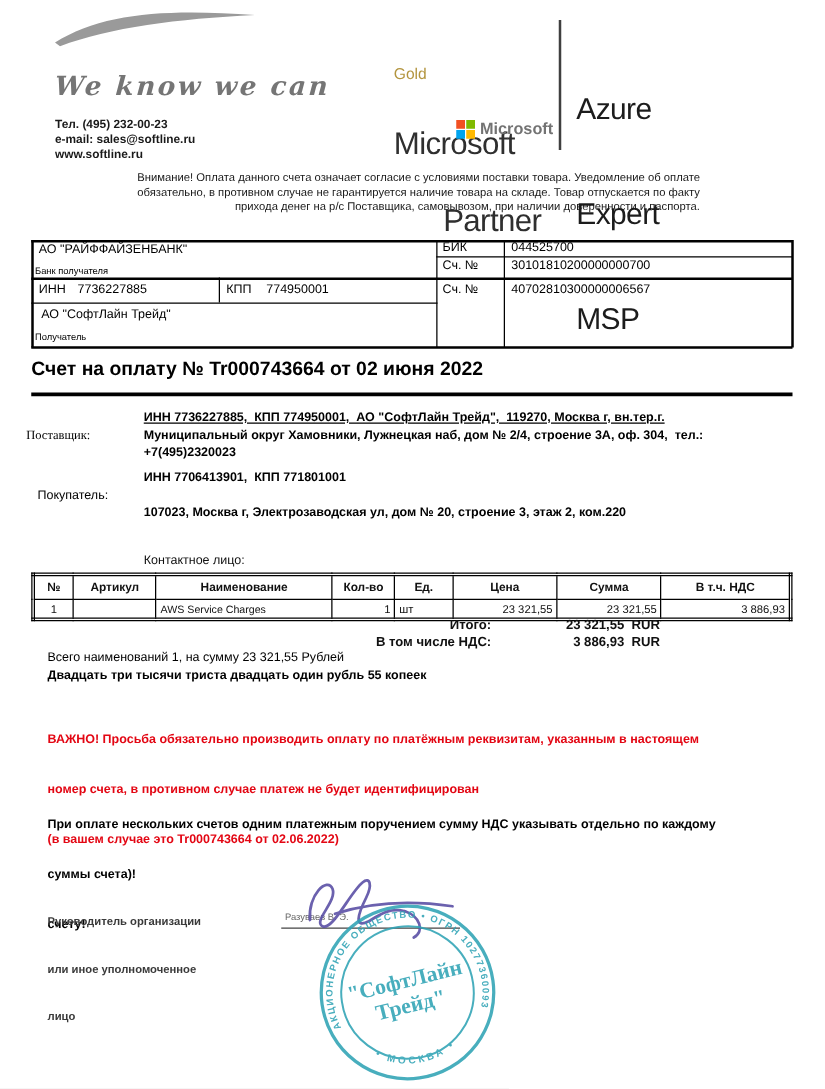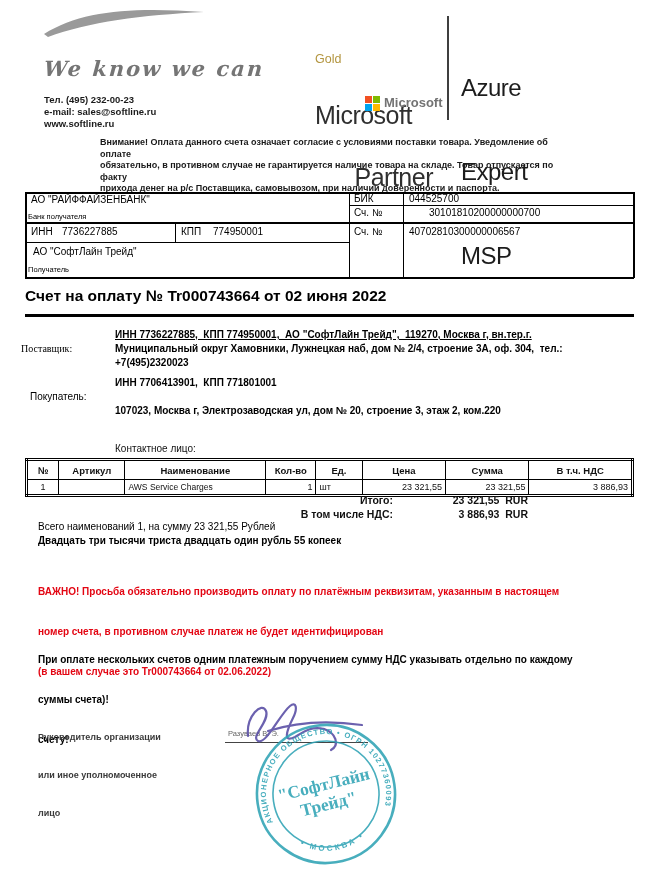--- a/index.html
+++ b/index.html
@@ -21,21 +21,21 @@
   .mp{left:315px;top:16px;width:118px;}
   .mp-gold{font-size:12.5px;color:#b3953f;text-align:left;}
   .mp-word{font-size:25px;color:#2f2f2f;line-height:26px;letter-spacing:-0.5px;}
   .mp-partner{text-align:right;}
   .mslogo{left:365px;top:96px;width:14px;height:14px;display:grid;grid-template-columns:6.5px 6.5px;grid-template-rows:6.5px 6.5px;gap:1.5px;}
   .mslogo div{width:6.5px;height:6.5px;}
   .ms-wordmark{left:384px;top:95px;font-size:13px;font-weight:bold;color:#737373;}
   .hdr-divider{left:447px;top:16px;width:2px;height:104px;background:#3f3f3f;}
   .azure{left:461px;top:18px;font-size:24px;color:#1c1c1c;line-height:28px;letter-spacing:-0.5px;}
   
-  .notice{left:100px;top:137px;width:460px;font-size:9px;line-height:11.6px;color:#191919;text-align:left;white-space:normal;font-weight:bold;}
+  .notice{left:100px;top:137px;width:460px;font-size:9px;line-height:11.6px;color:#191919;text-align:right;white-space:normal;}
   
   .bline{position:absolute;background:#000;}
   .bt-txt{font-size:10px;color:#000;}
   .bt-small{font-size:7.5px;color:#000;}
   
   .doc-title{left:25px;top:287px;font-size:15.5px;font-weight:bold;color:#000;}
   .title-rule{left:25px;top:314px;width:609px;height:2.5px;background:#000;}
   
   .party-label{font-size:10px;color:#000;}
   .party-line{font-size:10px;font-weight:bold;color:#000;}
@@ -108,21 +108,21 @@
     <div class="bline" style="left:25px;top:222px;width:609px;height:1.5px;"></div>
     <div class="bline" style="left:349px;top:205px;width:285px;height:1px;"></div>
     <div class="bline" style="left:25px;top:242px;width:325px;height:1px;"></div>
     <div class="bline" style="left:175px;top:222px;width:1px;height:20px;"></div>
 
     <div class="abs bt-txt" style="left:31px;top:194px;">АО "РАЙФФАЙЗЕНБАНК"</div>
     <div class="abs bt-small" style="left:28px;top:212px;">Банк получателя</div>
     <div class="abs bt-txt" style="left:354px;top:193px;">БИК</div>
     <div class="abs bt-txt" style="left:409px;top:193px;">044525700</div>
     <div class="abs bt-txt" style="left:354px;top:207px;">Сч. №</div>
-    <div class="abs bt-txt" style="left:409px;top:207px;margin-left:20px;">30101810200000000700</div>
+    <div class="abs bt-txt" style="left:409px;top:207px;">30101810200000000700</div>
     <div class="abs bt-txt" style="left:31px;top:226px;">ИНН</div>
     <div class="abs bt-txt" style="left:62px;top:226px;">7736227885</div>
     <div class="abs bt-txt" style="left:181px;top:226px;">КПП</div>
     <div class="abs bt-txt" style="left:213px;top:226px;">774950001</div>
     <div class="abs bt-txt" style="left:33px;top:246px;">АО "СофтЛайн Трейд"</div>
     <div class="abs bt-small" style="left:28px;top:265px;">Получатель</div>
     <div class="abs bt-txt" style="left:354px;top:226px;">Сч. №</div>
     <div class="abs bt-txt" style="left:409px;top:226px;">40702810300000006567</div>
   </div>
 

